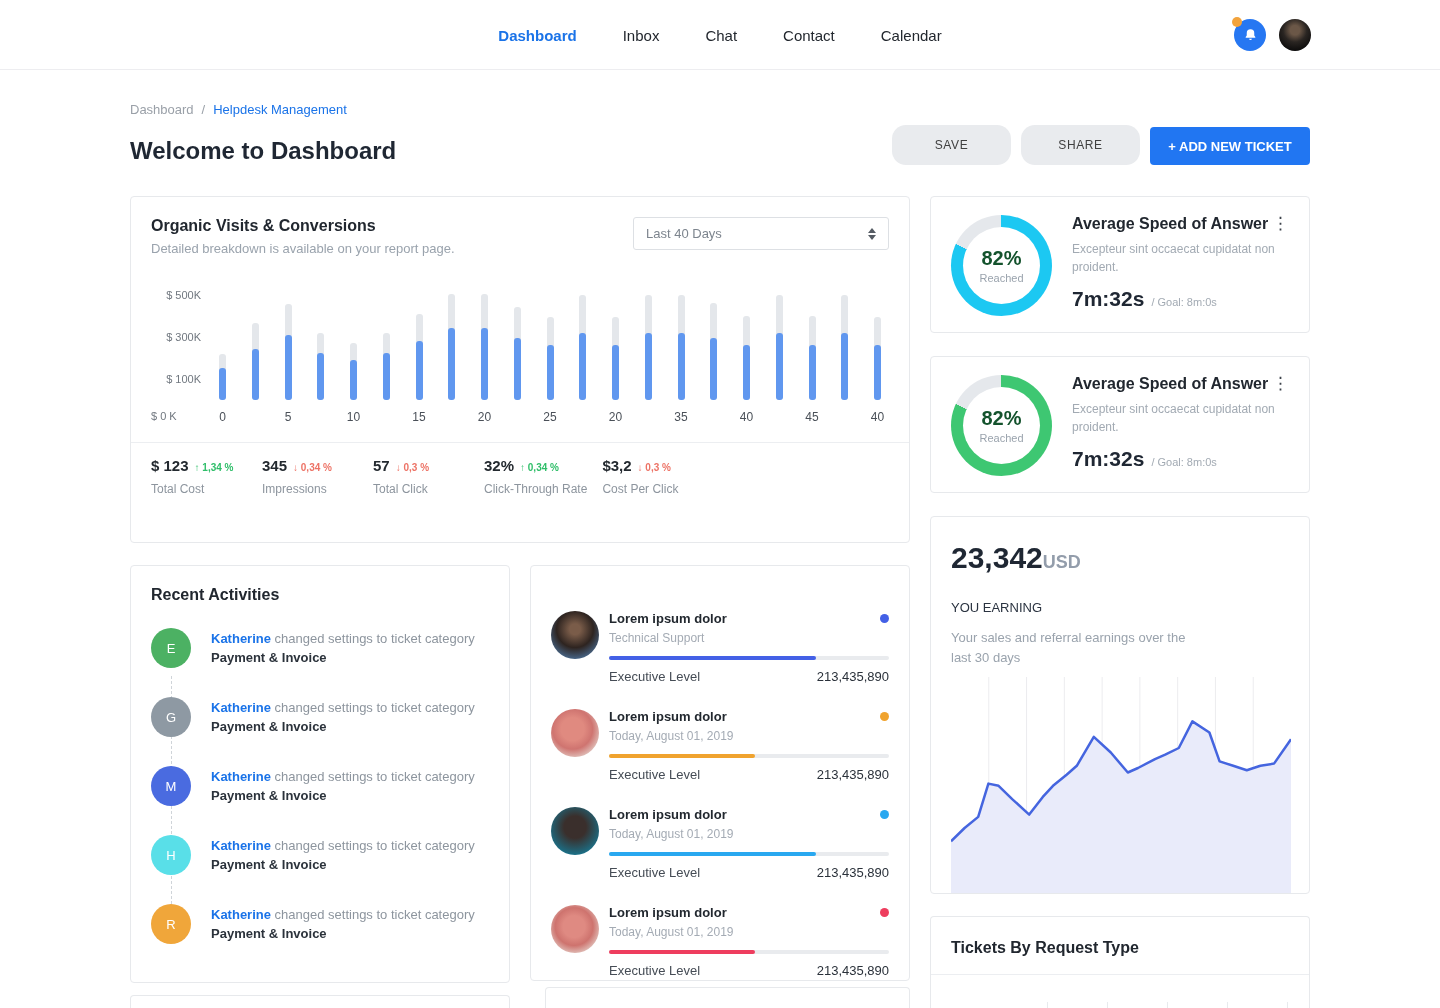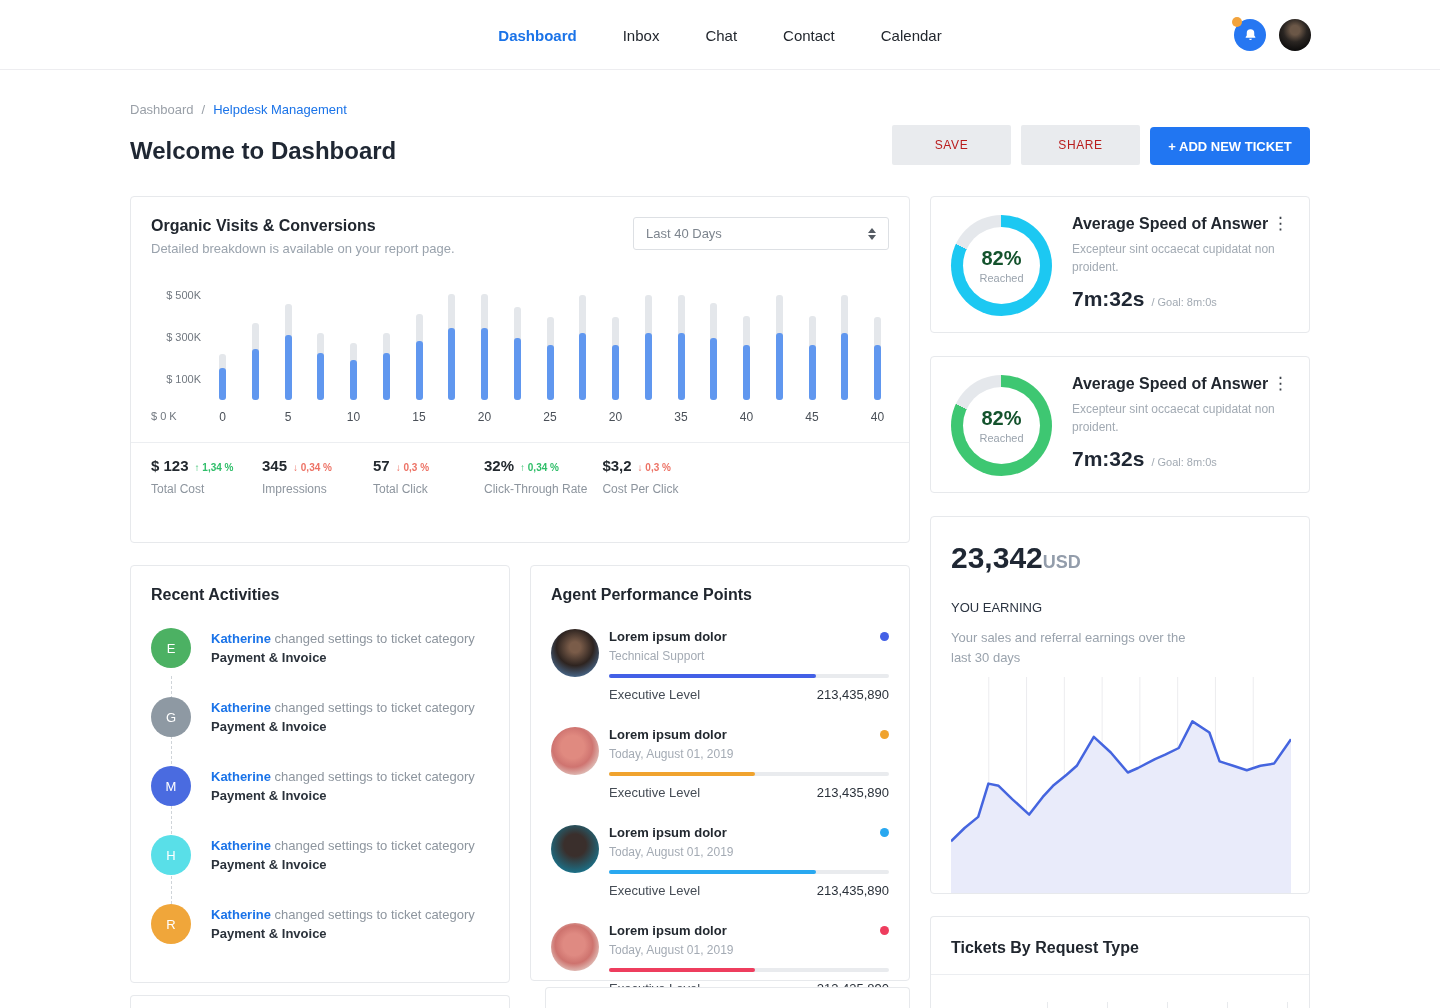--- a/index.html
+++ b/index.html
@@ -20,22 +20,22 @@
   .avatar-top { width:32px; height:32px; border-radius:50%; cursor:pointer;
     background:radial-gradient(circle at 50% 35%, #6b5747 0 18%, #2a2522 45%, #0d0c0c 78%); }
 
   
   .content { width:1180px; margin:0 auto; padding-top:32px; }
   .breadcrumb { display:flex; gap:8px; font-size:13px; color:#9aa0a8; }
   .breadcrumb .link { color:#1a73e8; cursor:pointer; }
   .titlebar { display:flex; justify-content:space-between; align-items:flex-end; margin-top:8px; }
   .page-title { font-size:24px; font-weight:700; color:#1f2733; }
   .actions { display:flex; gap:10px; align-items:flex-end; }
-  .btn-ghost { width:119px; height:40px; background:#e9ebee; border:none; border-radius:2px;
-    font-size:12px; letter-spacing:.6px; color:#b91c1c; cursor:pointer; font-family:inherit;text-align:center; }
+  .btn-ghost { width:119px; height:40px; background:#e9ebee; border:none; border-radius:14px;
+    font-size:12px; letter-spacing:.6px; color:#404040; cursor:pointer; font-family:inherit;text-align:center; }
   .btn-primary { width:160px; height:38px; background:#2176f2; border:none; border-radius:4px;
     font-size:13px; font-weight:700; color:#fff; cursor:pointer; font-family:inherit; }
 
   
   .main { display:flex; gap:20px; margin-top:31px; align-items:flex-start; }
   .col-left { width:780px; }
   .col-right { width:380px; }
   .card { background:#fff; border:1px solid #e7e9ec; border-radius:4px; }
 
   
@@ -356,21 +356,20 @@
                 <div class="act-text"><span class="act-actor">Katherine</span> changed settings to ticket category<span class="act-target">Payment &amp; Invoice</span></div>
               </div>
               <div class="act-item">
                 <div class="act-avatar" style="background: rgb(240, 166, 58);">R</div>
                 <div class="act-text"><span class="act-actor">Katherine</span> changed settings to ticket category<span class="act-target">Payment &amp; Invoice</span></div>
               </div>
             </div>
         </div>
 
         <div class="card agents">
-          <div class="card-title">Agent Performance Points</div>
           <div id="agent-list">
               <div class="agent-item">
                 <div class="agent-avatar av-1"></div>
                 <div class="agent-body">
                   <div class="agent-top">
                     <div class="agent-name">Lorem ipsum dolor</div>
                     <div class="agent-dot" style="background: rgb(67, 96, 230);"></div>
                   </div>
                   <div class="agent-sub">Technical Support</div>
                   <div class="agent-bar">

